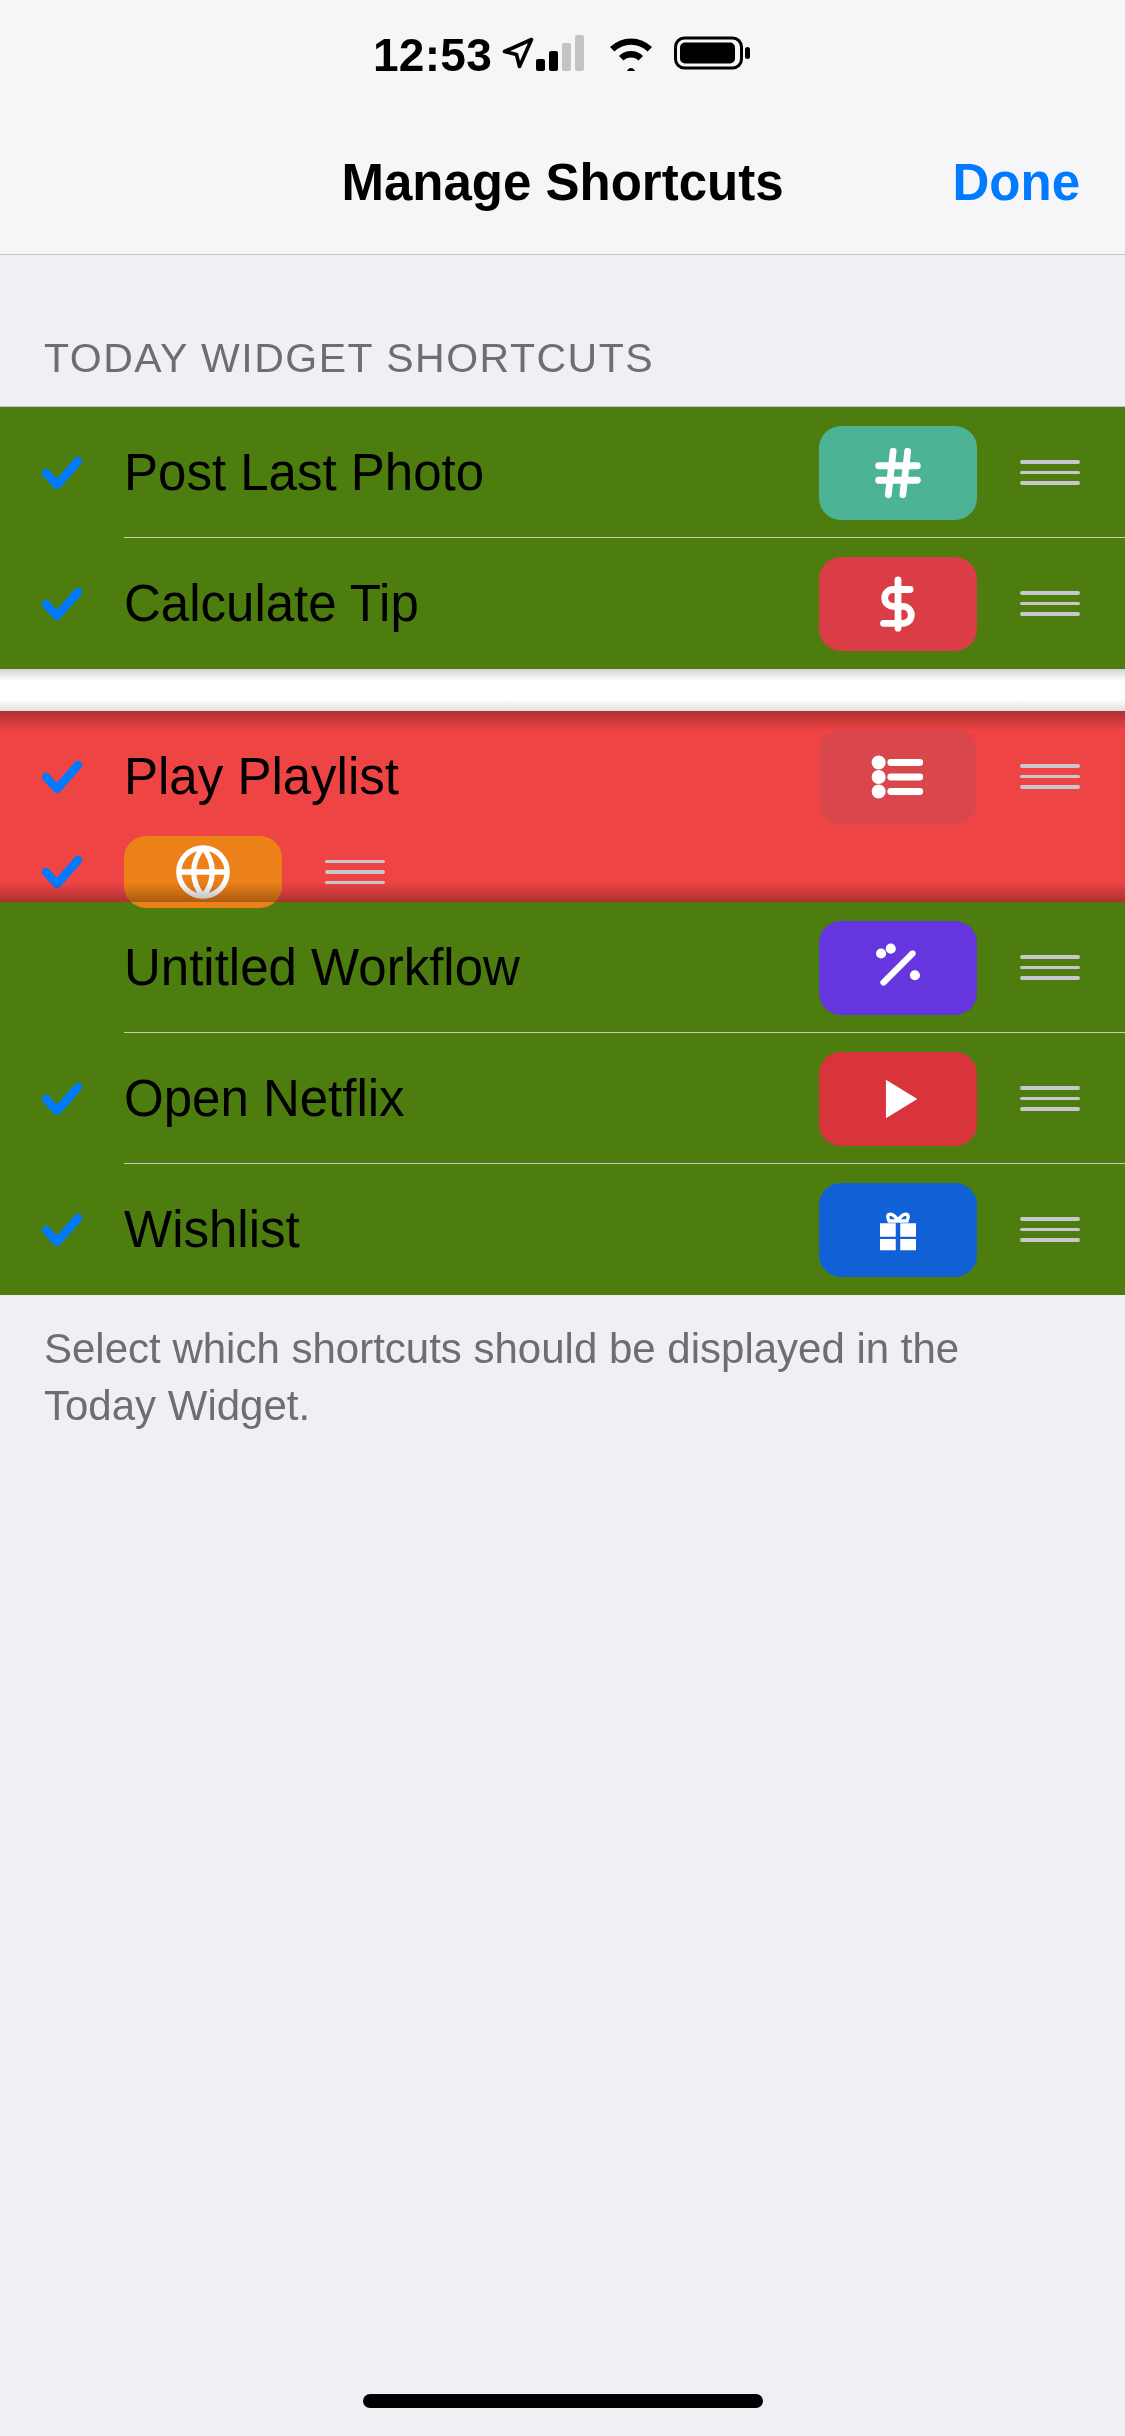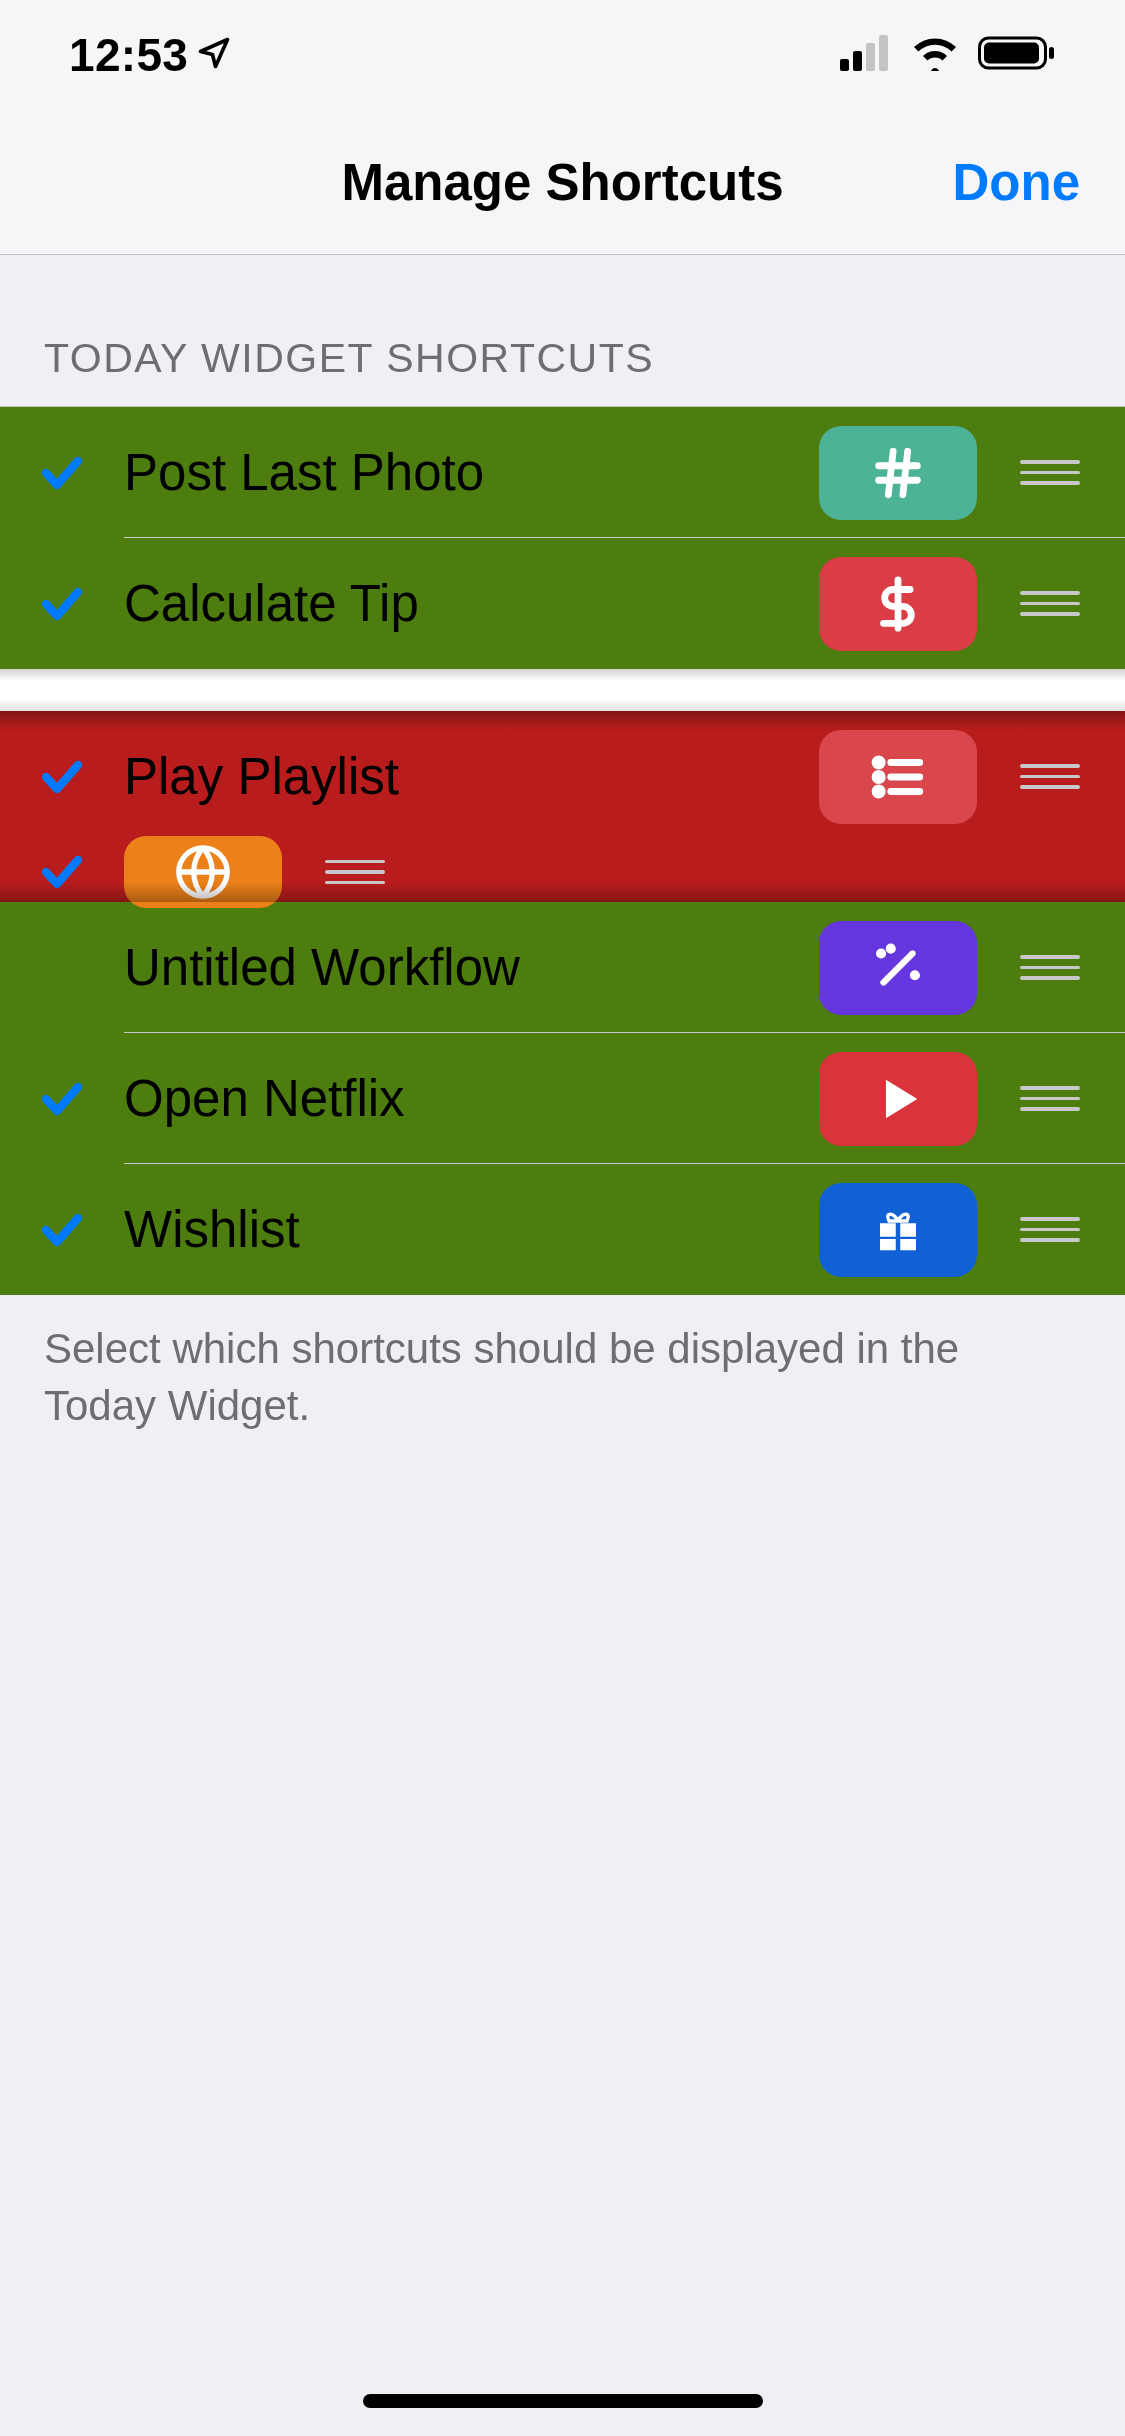--- a/index.html
+++ b/index.html
@@ -14,22 +14,22 @@
       background: #eff0f3;
       font-family: -apple-system, 'SF Pro Text', 'Helvetica Neue', sans-serif;
       position: relative;
       overflow: hidden;
     }
     .status-bar {
       width: 100%;
       height: 110px;
       display: flex;
       align-items: center;
-      padding: 0 69px;
-      justify-content: space-between;
+      padding: 0 39px;
+      justify-content: center;
       background: #f6f6f8;
     }
     .status-left {
       display: flex;
       align-items: center;
       gap: 8px;
     }
     .status-time {
       font-size: 46px;
       font-weight: 600;
@@ -83,21 +83,21 @@
     }
     .row-sep {
       position: absolute;
       bottom: 0;
       left: 124px;
       right: 0;
       height: 1.5px;
       background: #c8c7cc;
     }
     .row.highlighted {
-      background: #b91c1c;
+      background: #ef4444;
     }
     .check-slot {
       width: 124px;
       display: flex;
       align-items: center;
       justify-content: center;
     }
     .row-label {
       flex: 1;
       font-size: 51px;

